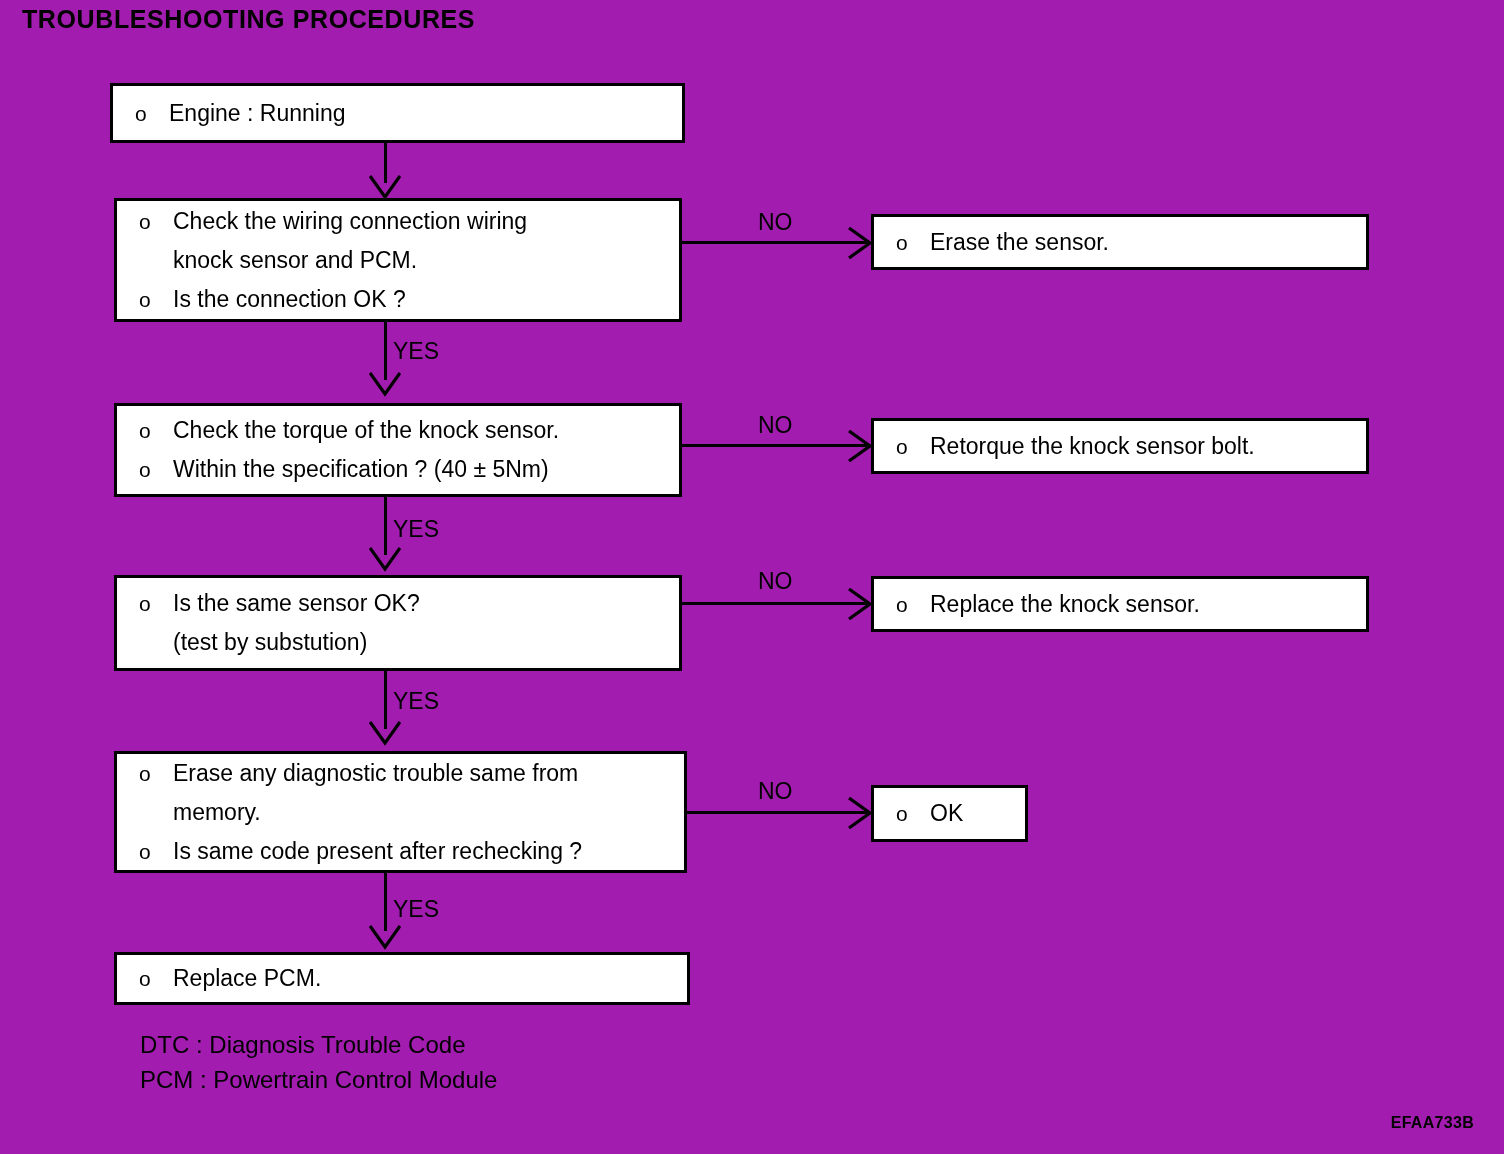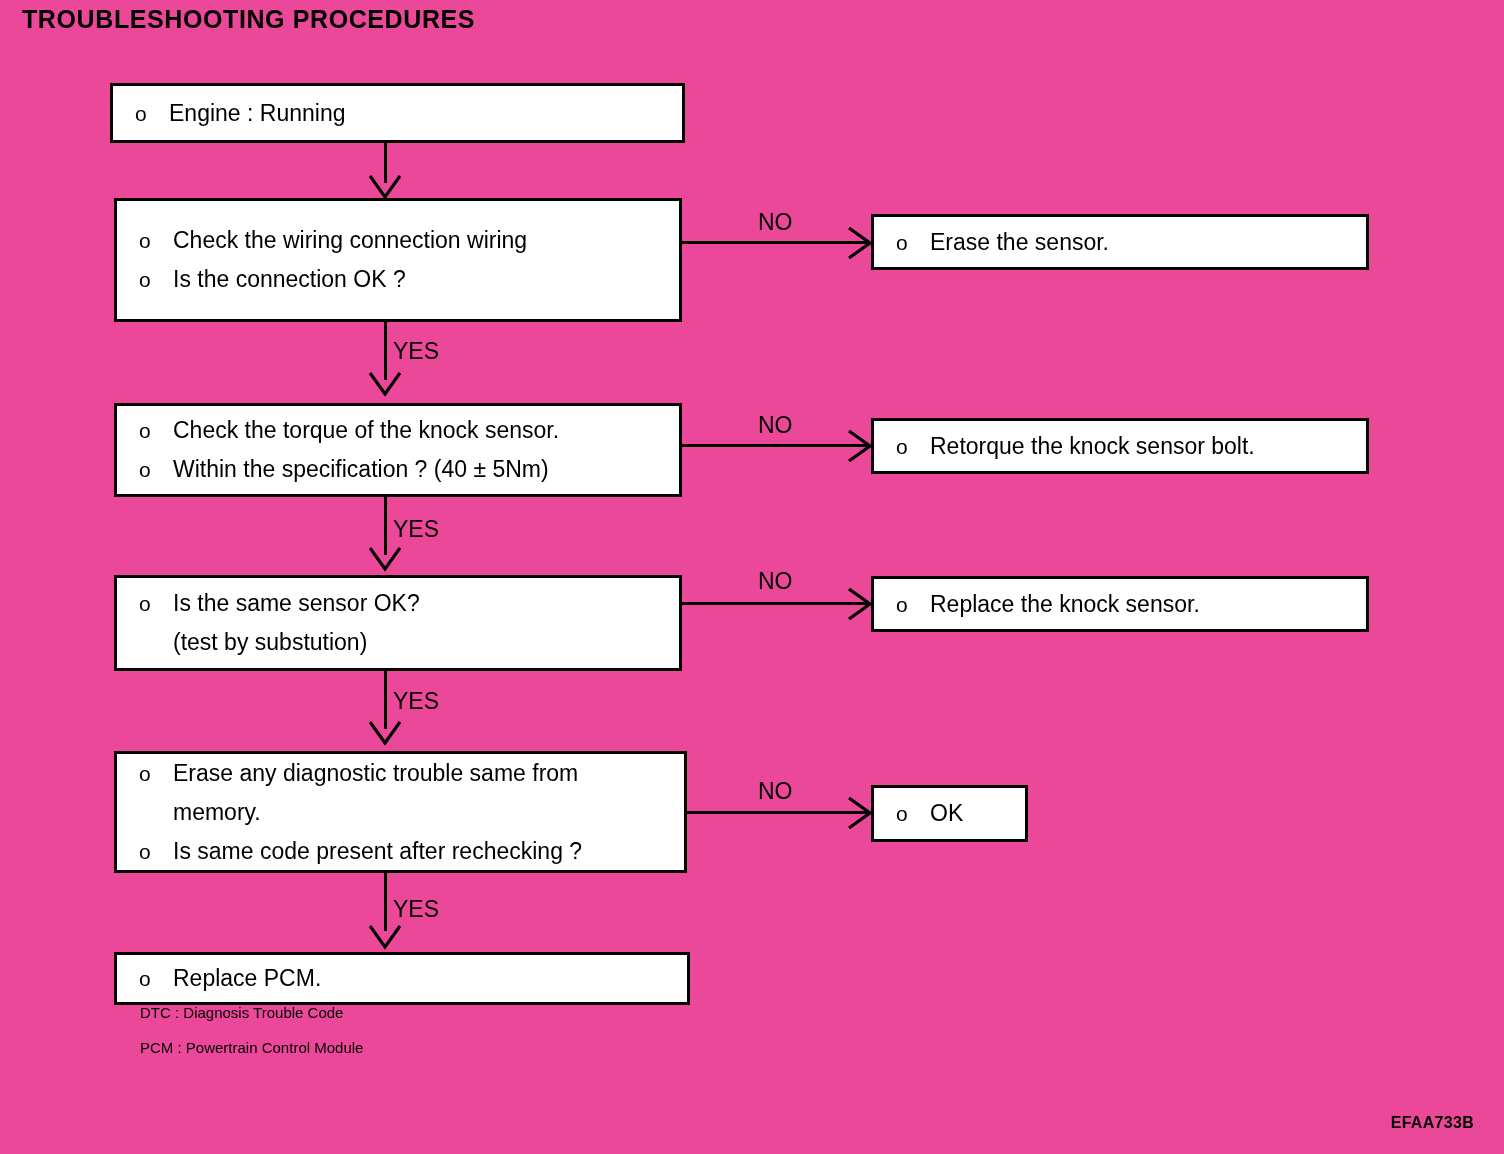--- a/index.html
+++ b/index.html
@@ -5,21 +5,21 @@
 <style>
   html, body {
     margin: 0;
     padding: 0;
     background: #ffffff;
   }
   #page {
     position: relative;
     width: 1504px;
     height: 1154px;
-    background: #ec4899;
+    background: #a21caf;
     font-family: "Liberation Sans", "DejaVu Sans", sans-serif;
     color: #000000;
     overflow: hidden;
   }
 
   
   .page-title {
     position: absolute;
     left: 22px;
     top: 5px;
@@ -83,22 +83,22 @@
     position: absolute;
     font-size: 23px;
     line-height: 23px;
     white-space: nowrap;
   }
 
   
   .legend {
     position: absolute;
     left: 140px;
-    top: 995px;
-    font-size: 15px;
+    top: 1027px;
+    font-size: 24px;
     line-height: 35px;
   }
   .legend div { white-space: nowrap; }
 
   
   .fig-code {
     position: absolute;
     right: 30px;
     bottom: 22px;
     font-size: 16px;
@@ -127,20 +127,24 @@
       <path d="M1 1 L16 22 L31 1" fill="none" stroke="#000" stroke-width="3.2"></path>
     </svg>
   </div>
 
   <div class="fbox" style="left:114px; top:198px; width:568px; height:124px;">
     <div class="fline">
       <span class="bullet">o</span>
       <span class="ftext">Check the wiring connection wiring</span>
     </div>
     <div class="fline">
+      <span class="bullet empty">o</span>
+      <span class="ftext">knock sensor and PCM.</span>
+    </div>
+    <div class="fline">
       <span class="bullet">o</span>
       <span class="ftext">Is the connection OK ?</span>
     </div>
   </div>
 
   <div class="hline" style="left:682px; top:241px; width:185px;"></div>
   <div class="arrow-right" style="left:848px; top:227px;">
     <svg width="26" height="32" viewBox="0 0 26 32">
       <path d="M1 1 L22 16 L1 31" fill="none" stroke="#000" stroke-width="3.2"></path>
     </svg>

